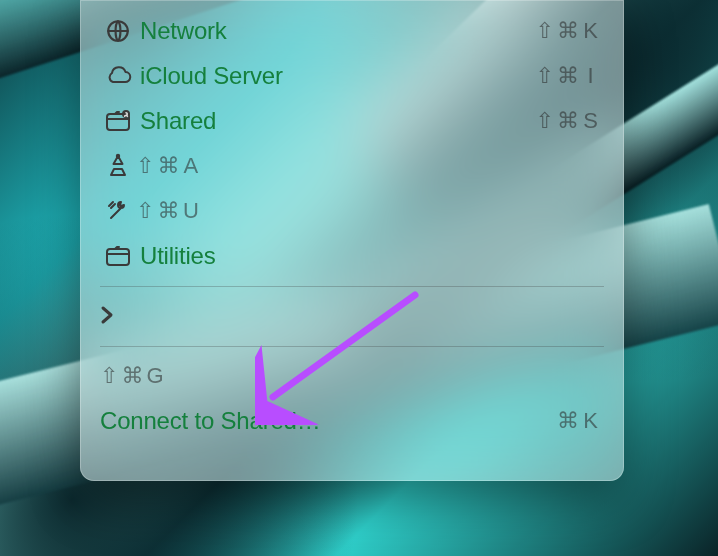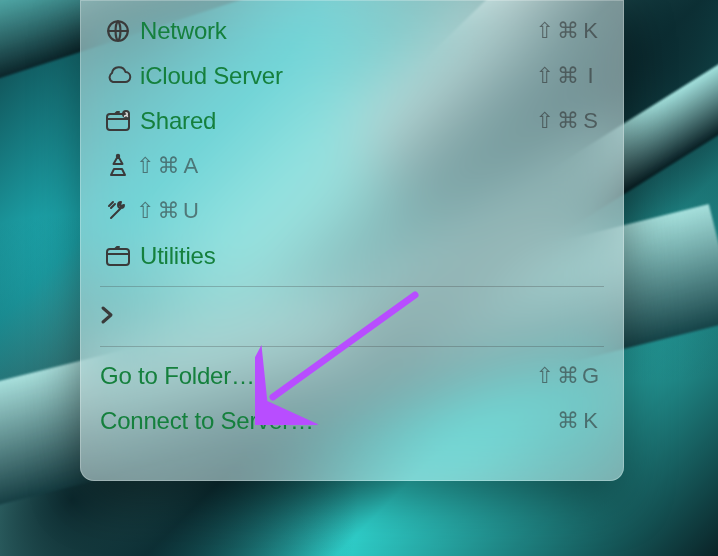--- a/index.html
+++ b/index.html
@@ -193,30 +193,29 @@
     <span class="chevron">
       <svg width="14" height="20" viewBox="0 0 14 20">
           <path d="M3 3l8 7-8 7" stroke="#3a3a3a" stroke-width="3" fill="none" stroke-linecap="round" stroke-linejoin="round"></path>
         </svg>
     </span>
   </div>
 
   <div class="sep tight"></div>
 
   <div class="row">
-    <span class="label" style="padding-left:0">Go to Folder…</span>
     <span class="shortcut">
       <span>⇧</span>
         <span>⌘</span>
         <span>G</span>
     </span>
   </div>
 
   <div class="row">
-    <span class="label" style="padding-left:0">Connect to Server…</span>
+    <span class="label" style="padding-left:0">Connect to Shared…</span>
     <span class="shortcut">
       <span>⌘</span>
         <span>K</span>
     </span>
   </div>
 
 </div>
 
 <svg class="arrow" width="180" height="140">
   <defs>

